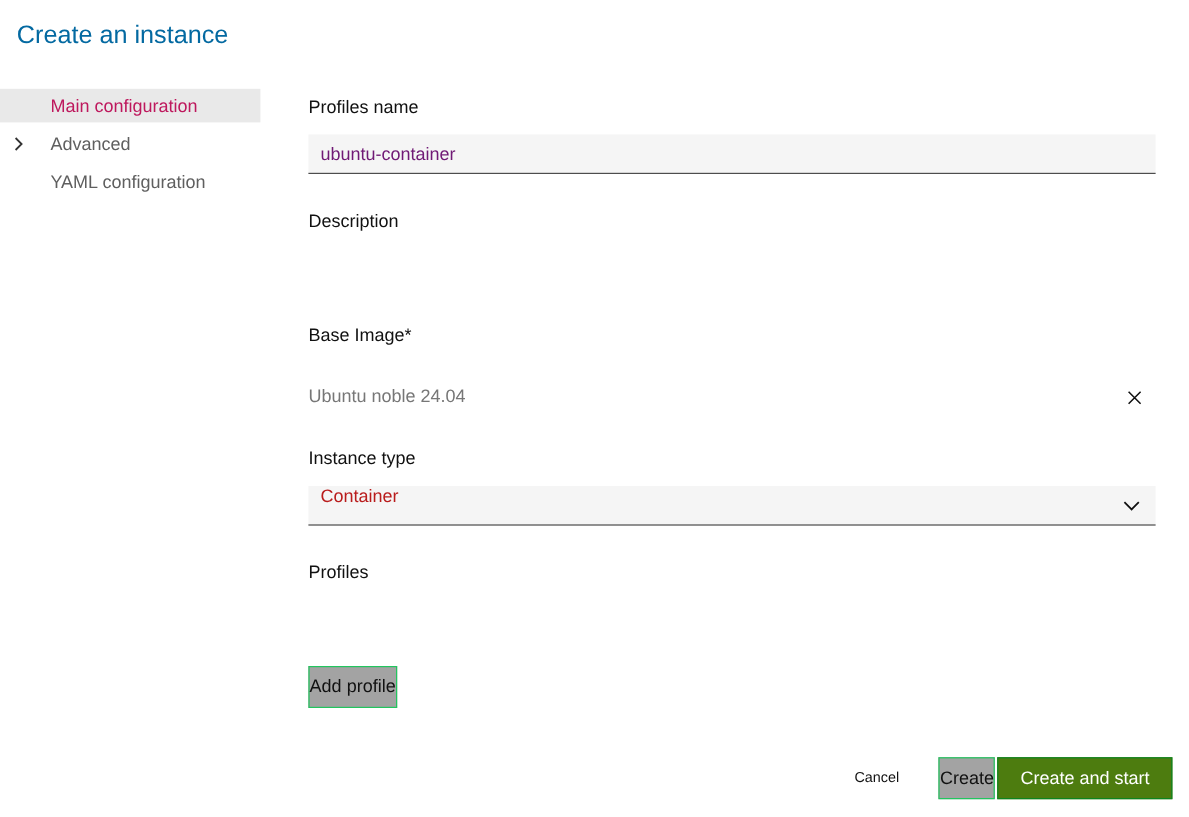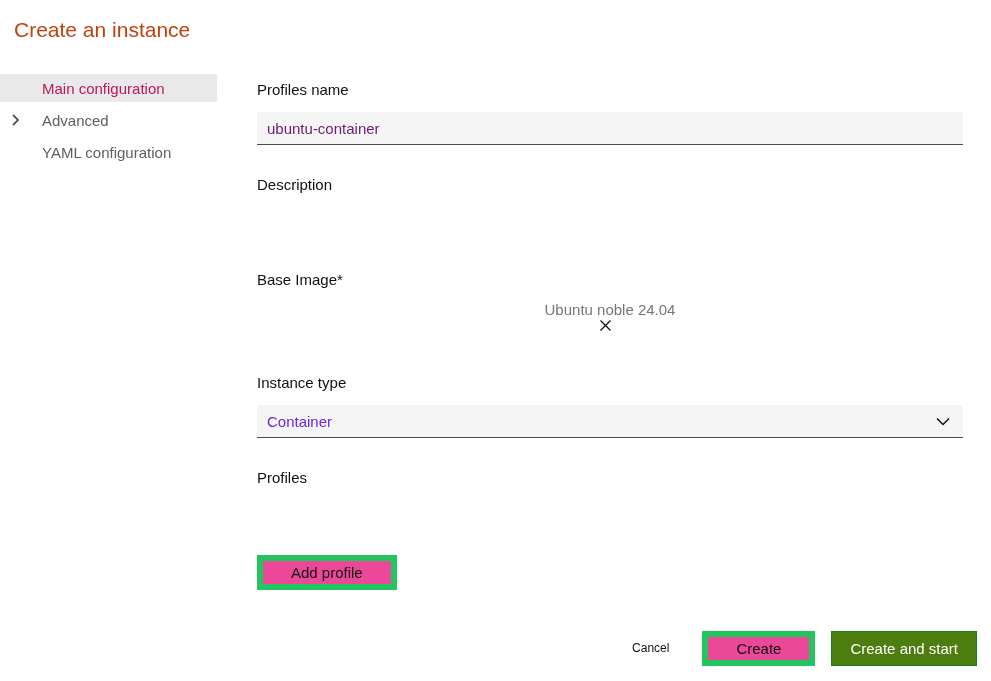--- a/index.html
+++ b/index.html
@@ -13,21 +13,21 @@
     background: #fff;
     overflow: hidden;
   }
 
   .page-title {
     position: absolute;
     left: 14px;
     top: 4px;
     font-size: 21px;
     font-weight: 400;
-    color: #c2410c;
+    color: #0369a1;
   }
 
   
   .sidebar { position: absolute; left: 0; top: 74px; width: 217px; }
   .side-item {
     position: relative;
     height: 28px;
     margin-bottom: 4px;
     display: flex;
     align-items: center;
@@ -67,58 +67,56 @@
   .text-input::placeholder { color: #9b9b9b; opacity: 1; }
 
   .select-box {
     position: absolute;
     left: 0;
     width: 706px;
     height: 33px;
     background: #f5f5f5;
     border-bottom: 1.5px solid #4d4d4d;
     display: flex;
-    align-items: center;
     justify-content: space-between;
     padding: 0 13px 0 10px;
     font-size: 15px;
-    color: #6d28d9;
+    color: #b91c1c;
     cursor: pointer;
   }
   .select-box .chev { display: flex; align-items: center; }
 
   .base-image-row {
     position: absolute;
     left: 0;
-    top: 301px;
+    top: 311px;
     width: 706px;
     height: 28px;
     display: flex;
-    align-items: center;
+    align-items: flex-end;
     justify-content: space-between;
-    flex-direction: column;
   }
   .base-image-value { font-size: 15px; color: #777; }
   .clear-btn {
     background: none;
     border: none;
     padding: 0;
     margin-right: 10px;
     cursor: pointer;
     display: flex;
     align-items: center;
   }
 
   .btn {
     font-family: inherit;
     font-size: 15px;
     height: 35px;
-    padding: 0 28px;
-    background: #ec4899;
-    border: 6px solid #22c55e;
+    padding: 0 0;
+    background: #a3a3a3;
+    border: 1px solid #22c55e;
     color: #111;
     cursor: pointer;
   }
   .add-profile-btn { position: absolute; left: 0; top: 555px; }
 
   
   .footer {
     position: absolute;
     right: 14px;
     top: 630px;
@@ -129,21 +127,21 @@
   .btn-base {
     background: none;
     border: none;
     font-family: inherit;
     font-size: 12px;
     color: #111;
     cursor: pointer;
     margin-right: 33px;
     padding: 0;
   }
-  .btn-create { margin-right: 16px; }
+  .btn-create { margin-right: 2px; }
   .btn-positive {
     background: #4d7c0f;
     border: 1px solid #0e8420;
     color: #fff;
     padding: 0 18px;
   }
 </style>
 </head>
 <body>
 

